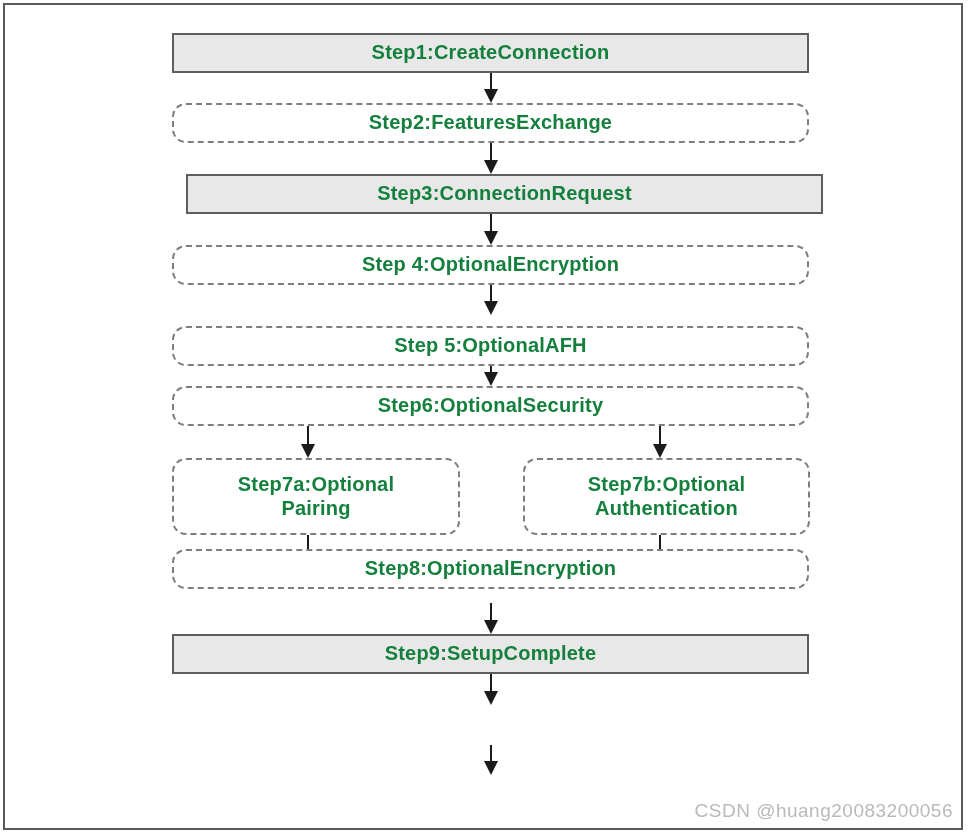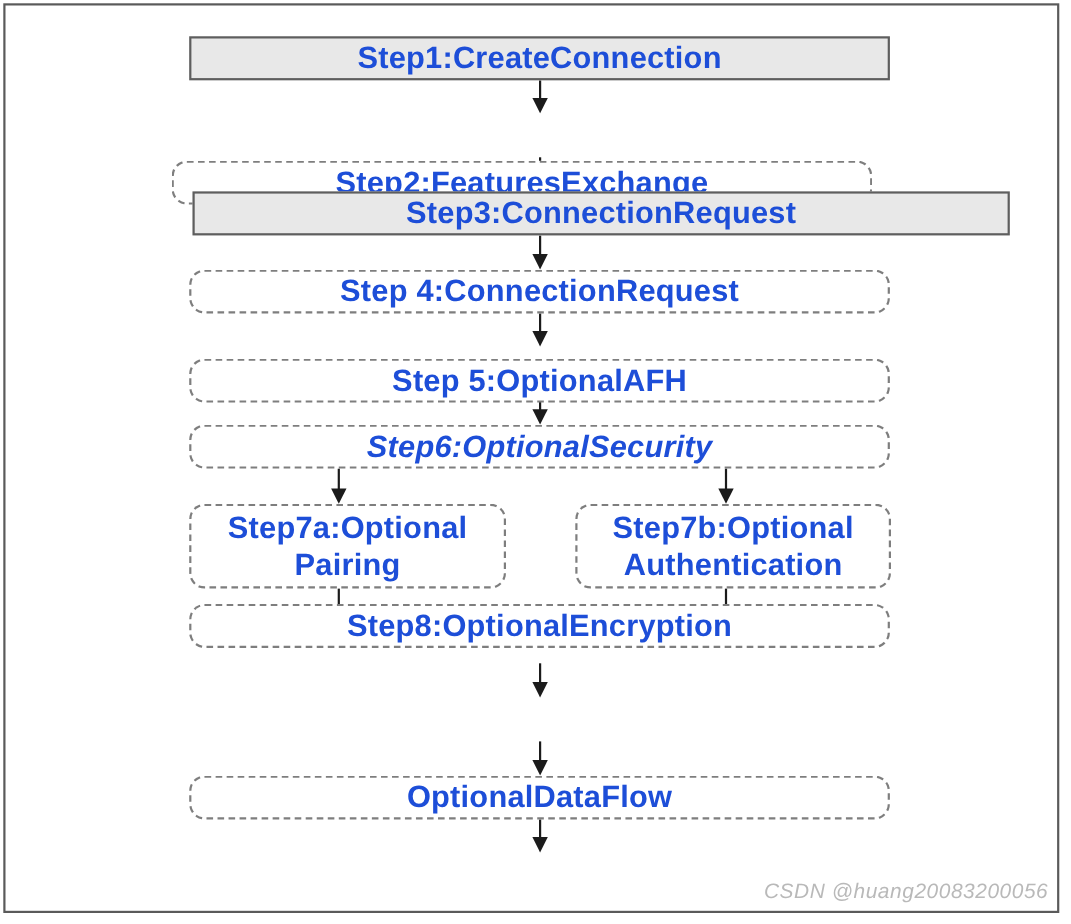--- a/index.html
+++ b/index.html
@@ -33,23 +33,23 @@
     height: 100%;
   }
 
   .node {
     position: absolute;
     box-sizing: border-box;
     display: flex;
     align-items: center;
     justify-content: center;
     text-align: center;
-    color: #1d4ed8;
+    color: #15803d;
     font-weight: bold;
-    font-size: 28px;
+    font-size: 20px;
     letter-spacing: 0.2px;
     line-height: 1.18;
     white-space: pre-line;
   }
 
   .node.solid {
     background: #e8e8e8;
     border: 2px solid #5e5e5e;
     border-radius: 0;
   }
@@ -84,21 +84,20 @@
 
   #watermark {
     position: absolute;
     right: 8px;
     bottom: 6px;
     font-size: 19px;
     color: #b9b9b9;
     font-family: "Liberation Sans", sans-serif;
     letter-spacing: 0.5px;
     white-space: nowrap;
-    font-style: italic;
   }
 </style>
 </head>
 <body>
 
 <div id="figure-frame">
   <div id="flow-canvas">
 
   <div class="arrow" style="left: 478px; top: 68px; height: 30px;">
         <div class="shaft" style="height: 17px;"></div>
@@ -142,26 +141,26 @@
       </div>
       <div class="arrow" style="left: 478px; top: 669px; height: 31px;">
         <div class="shaft" style="height: 18px;"></div>
         <div class="head"></div>
       </div>
       <div class="arrow" style="left: 478px; top: 740px; height: 30px;">
         <div class="shaft" style="height: 17px;"></div>
         <div class="head"></div>
       </div>
       <div class="node solid" style="left: 167px; top: 28px; width: 637px; height: 40px;">Step1:CreateConnection</div>
-      <div class="node dashed" style="left: 151px; top: 98px; width: 637px; height: 40px; margin-top: 43px;">Step2:FeaturesExchange</div>
-      <div class="node solid" style="left: 170px; top: 169px; width: 743px; height: 40px;">Step3:ConnectionRequest</div>
-      <div class="node dashed" style="left: 167px; top: 240px; width: 637px; height: 40px;">Step 4:ConnectionRequest</div>
+      <div class="node dashed" style="left: 167px; top: 98px; width: 637px; height: 40px;">Step2:FeaturesExchange</div>
+      <div class="node solid" style="left: 181px; top: 169px; width: 637px; height: 40px;">Step3:ConnectionRequest</div>
+      <div class="node dashed" style="left: 167px; top: 240px; width: 637px; height: 40px;">Step 4:OptionalEncryption</div>
       <div class="node dashed" style="left: 167px; top: 321px; width: 637px; height: 40px;">Step 5:OptionalAFH</div>
-      <div class="node dashed" style="left: 167px; top: 381px; width: 637px; height: 40px; font-style: italic;">Step6:OptionalSecurity</div>
+      <div class="node dashed" style="left: 167px; top: 381px; width: 637px; height: 40px;">Step6:OptionalSecurity</div>
       <div class="node dashed" style="left: 167px; top: 453px; width: 288px; height: 77px;">Step7a:Optional
 Pairing</div>
       <div class="node dashed" style="left: 518px; top: 453px; width: 287px; height: 77px;">Step7b:Optional
 Authentication</div>
       <div class="node dashed" style="left: 167px; top: 544px; width: 637px; height: 40px;">Step8:OptionalEncryption</div>
-      <div class="node dashed" style="left: 167px; top: 700px; width: 637px; height: 40px;">OptionalDataFlow</div>
+      <div class="node solid" style="left: 167px; top: 629px; width: 637px; height: 40px;">Step9:SetupComplete</div>
     </div>
   <div id="watermark">CSDN @huang20083200056</div>
 </div>
 
 </body></html>

